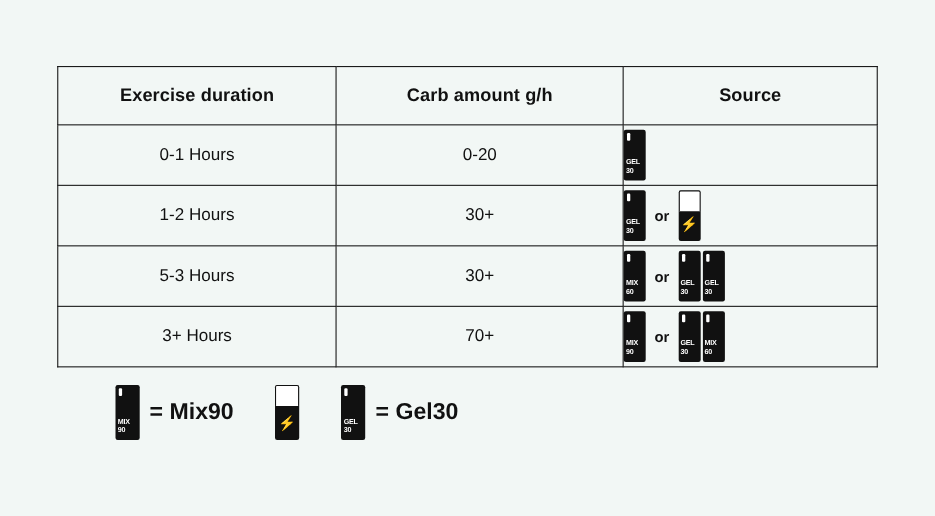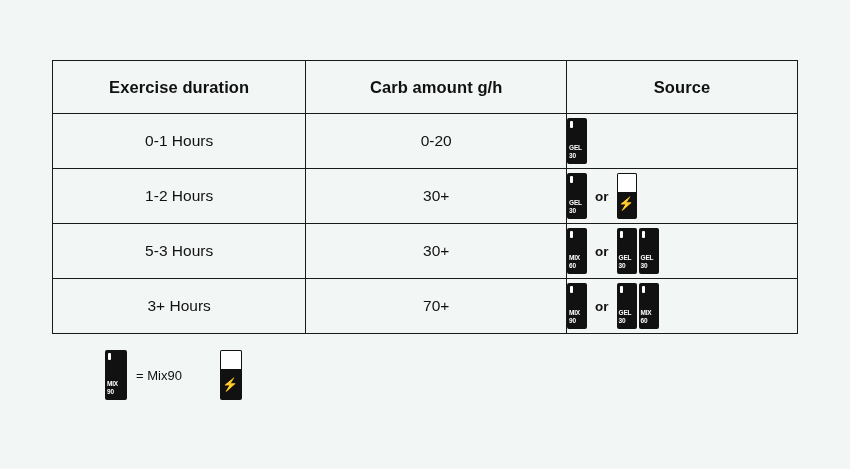--- a/index.html
+++ b/index.html
@@ -145,22 +145,22 @@
   .legend-item {
     display: flex;
     align-items: center;
     gap: 9px;
   }
   .legend-item .pack {
     width: 22px;
     height: 50px;
   }
   .legend-label {
-    font-size: 13px;
-    font-weight: normal;
+    font-size: 21px;
+    font-weight: bold;
     white-space: nowrap;
   }
 </style>
 </head>
 <body>
 
 <div class="page">
 
   <div class="table-wrap">
     <table class="fuel-table">
@@ -289,15 +289,23 @@
     </div>
 
 
     <div class="legend-item">
       <div class="pack bar">
         <span class="bar-top"></span>
         <span class="bolt">⚡</span>
       </div>
     </div>
 
+    <div class="legend-item">
+      <div class="pack">
+        <span class="cap"></span>
+        <span class="ptext">GEL
+30</span>
+      </div>
+      <span class="legend-label">= Gel30</span>
+    </div>
   </div>
 
 </div>
 
 </body></html>

